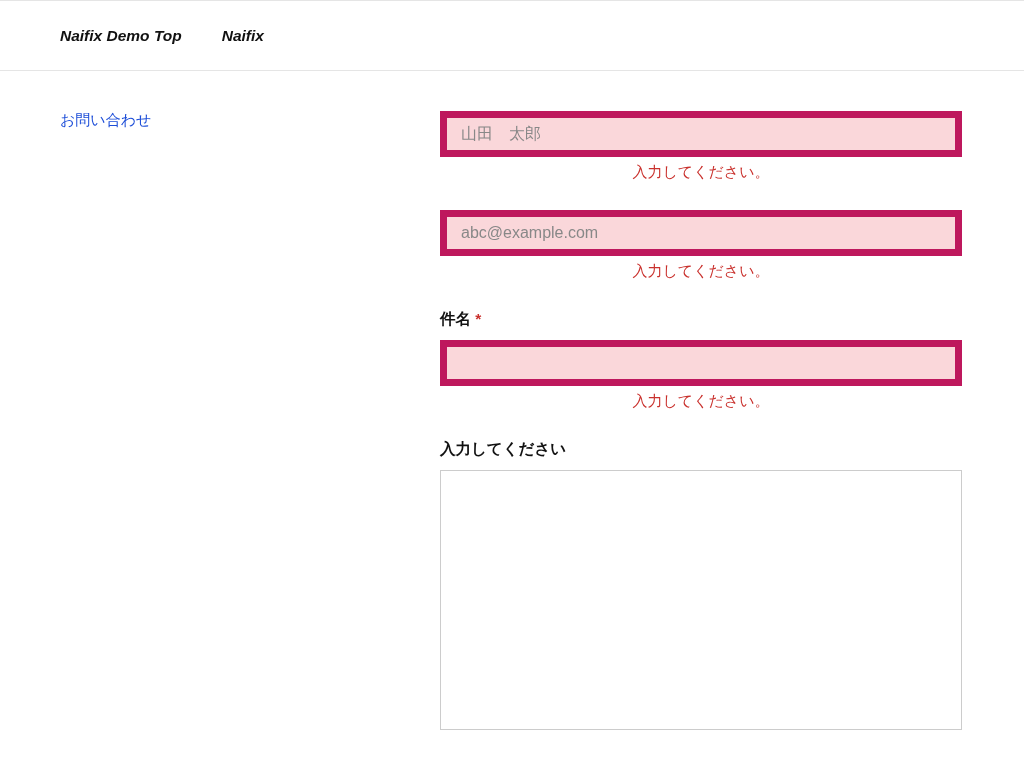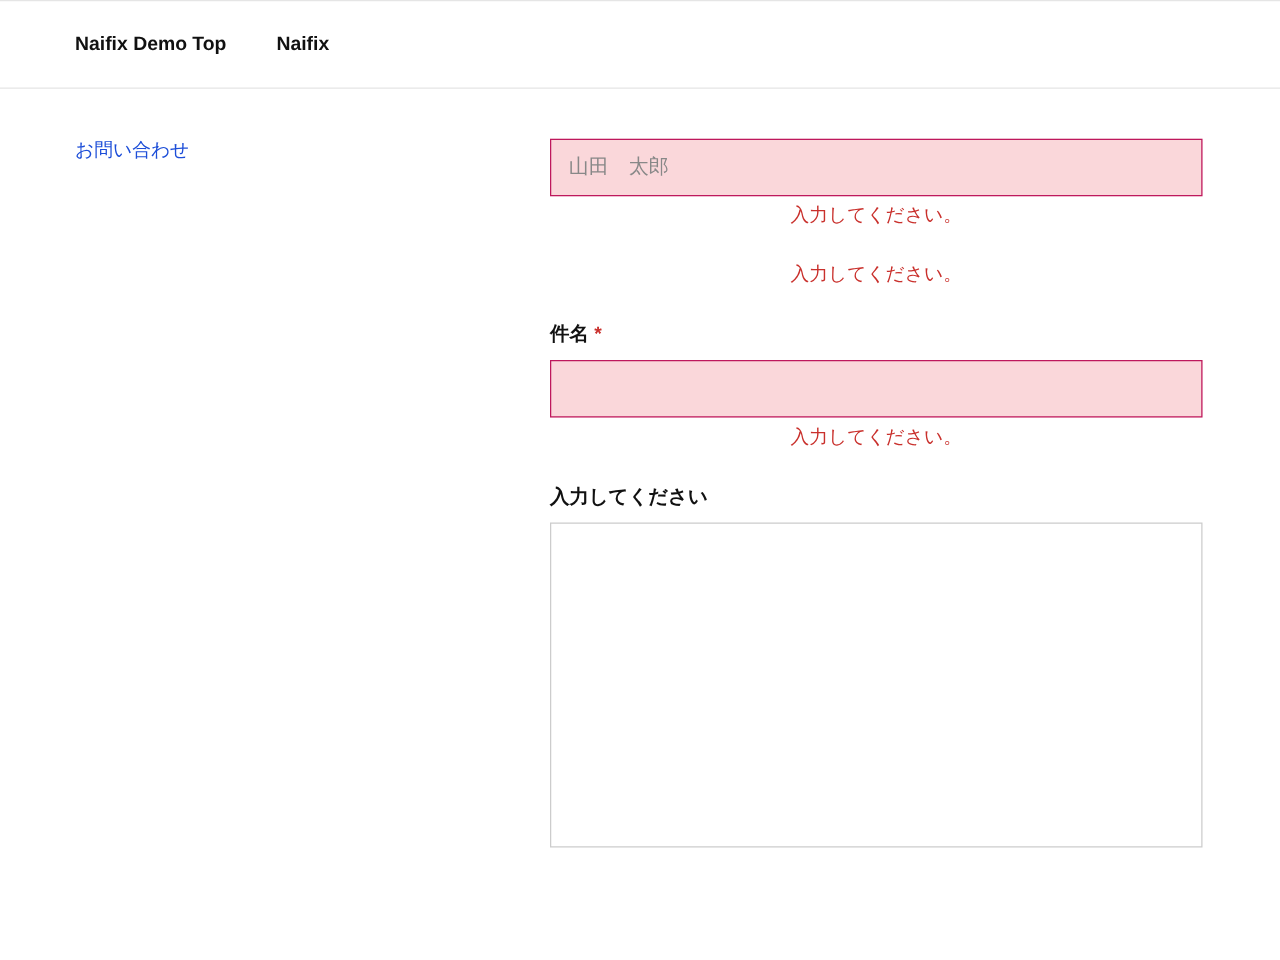--- a/index.html
+++ b/index.html
@@ -18,20 +18,21 @@
   }
   .topbar {
     width: 100%;
     height: 71px;
     border-top: 1px solid #e5e5e5;
     border-bottom: 1px solid #e5e5e5;
     padding: 0 60px;
     display: flex;
     align-items: center;
     gap: 40px;
+    font-style: italic;
   }
   .nav-link {
     font-weight: 700;
     color: #111;
     text-decoration: none;
     font-size: 15.5px;
     cursor: pointer;
   }
   .content {
     padding: 40px 60px 0 60px;
@@ -68,21 +69,21 @@
     width: 100%;
     height: 46px;
     padding: 0 14px;
     font-size: 16px;
     border: 1px solid #ccc;
     background: #fff;
     color: #333;
   }
   .text-input.error {
     background: #fad7da;
-    border: 1px solid #be185d;
+    border: 7px solid #be185d;
   }
   .text-input::placeholder {
     color: #888;
   }
   .error-msg {
     color: #c9302c;
     font-size: 15px;
     margin-top: 6px;
     text-align: center;
   }
@@ -112,20 +113,21 @@
   </div>
 
   <div class="form-area">
 
     <div class="field">
       <input type="text" class="text-input error" placeholder="山田　太郎" style="">
       <div class="error-msg">入力してください。</div>
     </div>
 
     <div class="field">
+      <input type="text" class="text-input error" placeholder="abc@example.com" style="">
       <div class="error-msg">入力してください。</div>
     </div>
 
     <div class="field">
       <label class="field-label">
         <span>件名</span>
         <span class="req">*</span>
       </label>
       <input type="text" class="text-input error" placeholder="" style="">
       <div class="error-msg">入力してください。</div>

